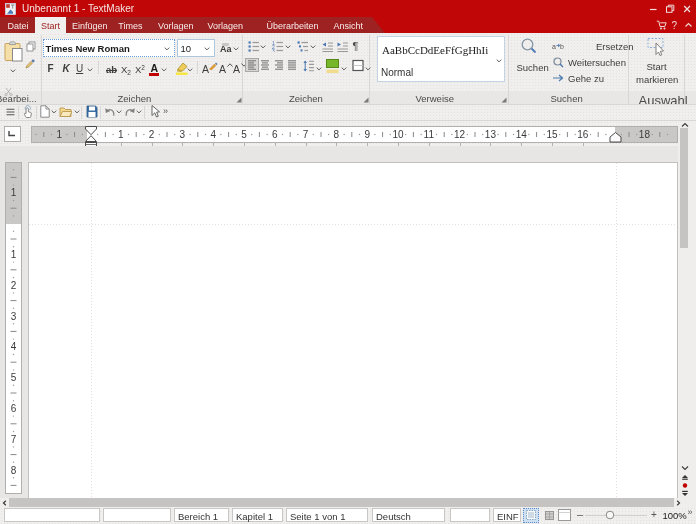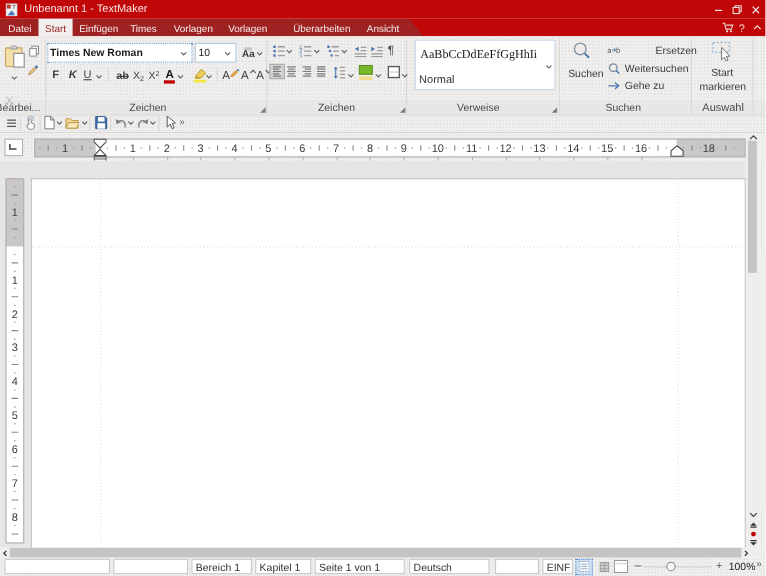--- a/index.html
+++ b/index.html
@@ -41,21 +41,21 @@
 <div style="position:absolute;left:242px;top:35px;width:1px;height:69px;background:#d9d7d5;"></div>
 <div style="position:absolute;left:369px;top:35px;width:1px;height:69px;background:#d9d7d5;"></div>
 <div style="position:absolute;left:508px;top:35px;width:1px;height:69px;background:#d9d7d5;"></div>
 <div style="position:absolute;left:628px;top:35px;width:1px;height:69px;background:#d9d7d5;"></div>
 <div style="position:absolute;left:684px;top:35px;width:1px;height:69px;background:#d9d7d5;"></div>
 <div style="position:absolute;left:-4px;top:92.5px;font-size:9.5px;color:#4a4a4a;white-space:nowrap;">Bearbei...</div>
 <div style="position:absolute;left:117.5px;top:92.5px;font-size:9.5px;color:#4a4a4a;white-space:nowrap;">Zeichen</div>
 <div style="position:absolute;left:289px;top:92.5px;font-size:9.5px;color:#4a4a4a;white-space:nowrap;">Zeichen</div>
 <div style="position:absolute;left:415.5px;top:92.5px;font-size:9.5px;color:#4a4a4a;white-space:nowrap;">Verweise</div>
 <div style="position:absolute;left:550.5px;top:92.5px;font-size:9.5px;color:#4a4a4a;white-space:nowrap;">Suchen</div>
-<div style="position:absolute;left:638.5px;top:92.5px;font-size:10px;color:#4a4a4a;white-space:nowrap;">Auswahl</div>
+<div style="position:absolute;left:638.5px;top:92.5px;font-size:13px;color:#4a4a4a;white-space:nowrap;">Auswahl</div>
 <svg style="position:absolute;left:236px;top:97px" width="6" height="6" viewBox="0 0 6 6">
     <path d="M5.5 0.5 V5.5 H0.5 Z" fill="#7a7a7a"></path>
   </svg>
 <svg style="position:absolute;left:363px;top:97px" width="6" height="6" viewBox="0 0 6 6">
     <path d="M5.5 0.5 V5.5 H0.5 Z" fill="#7a7a7a"></path>
   </svg>
 <svg style="position:absolute;left:501px;top:97px" width="6" height="6" viewBox="0 0 6 6">
     <path d="M5.5 0.5 V5.5 H0.5 Z" fill="#7a7a7a"></path>
   </svg>
 <svg style="position:absolute;left:4px;top:41px" width="20" height="21" viewBox="0 0 20 21">

